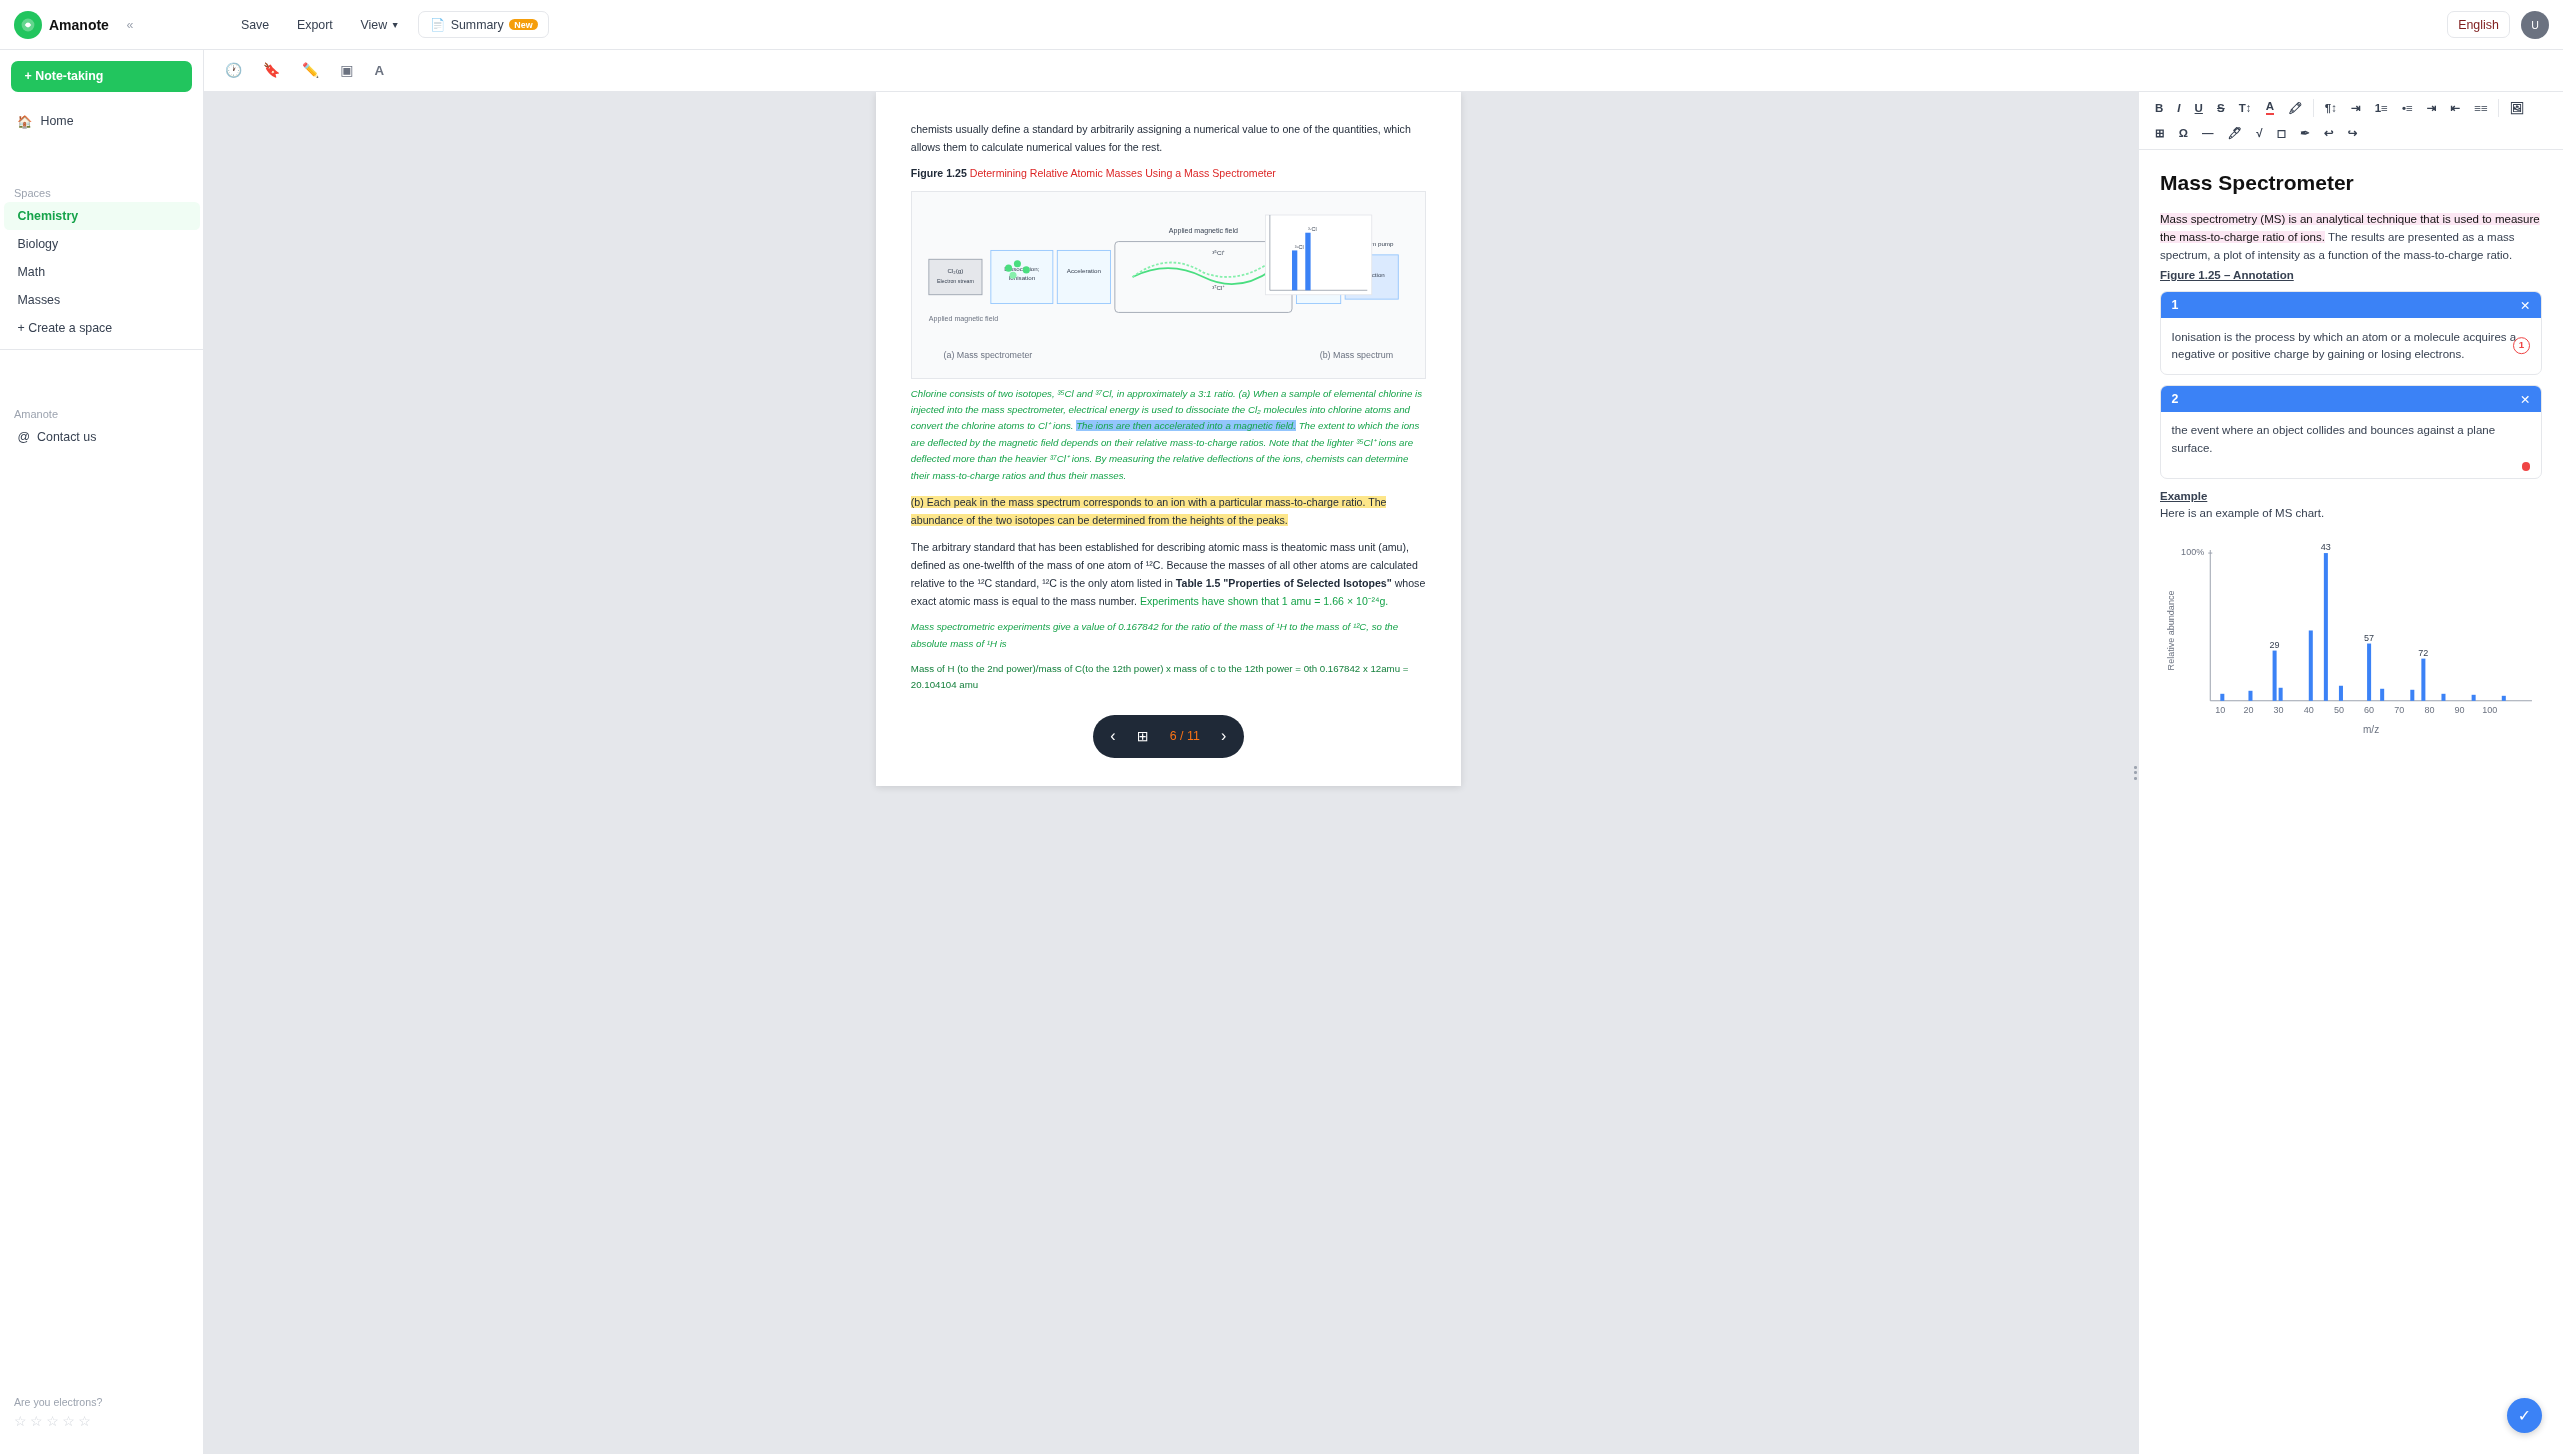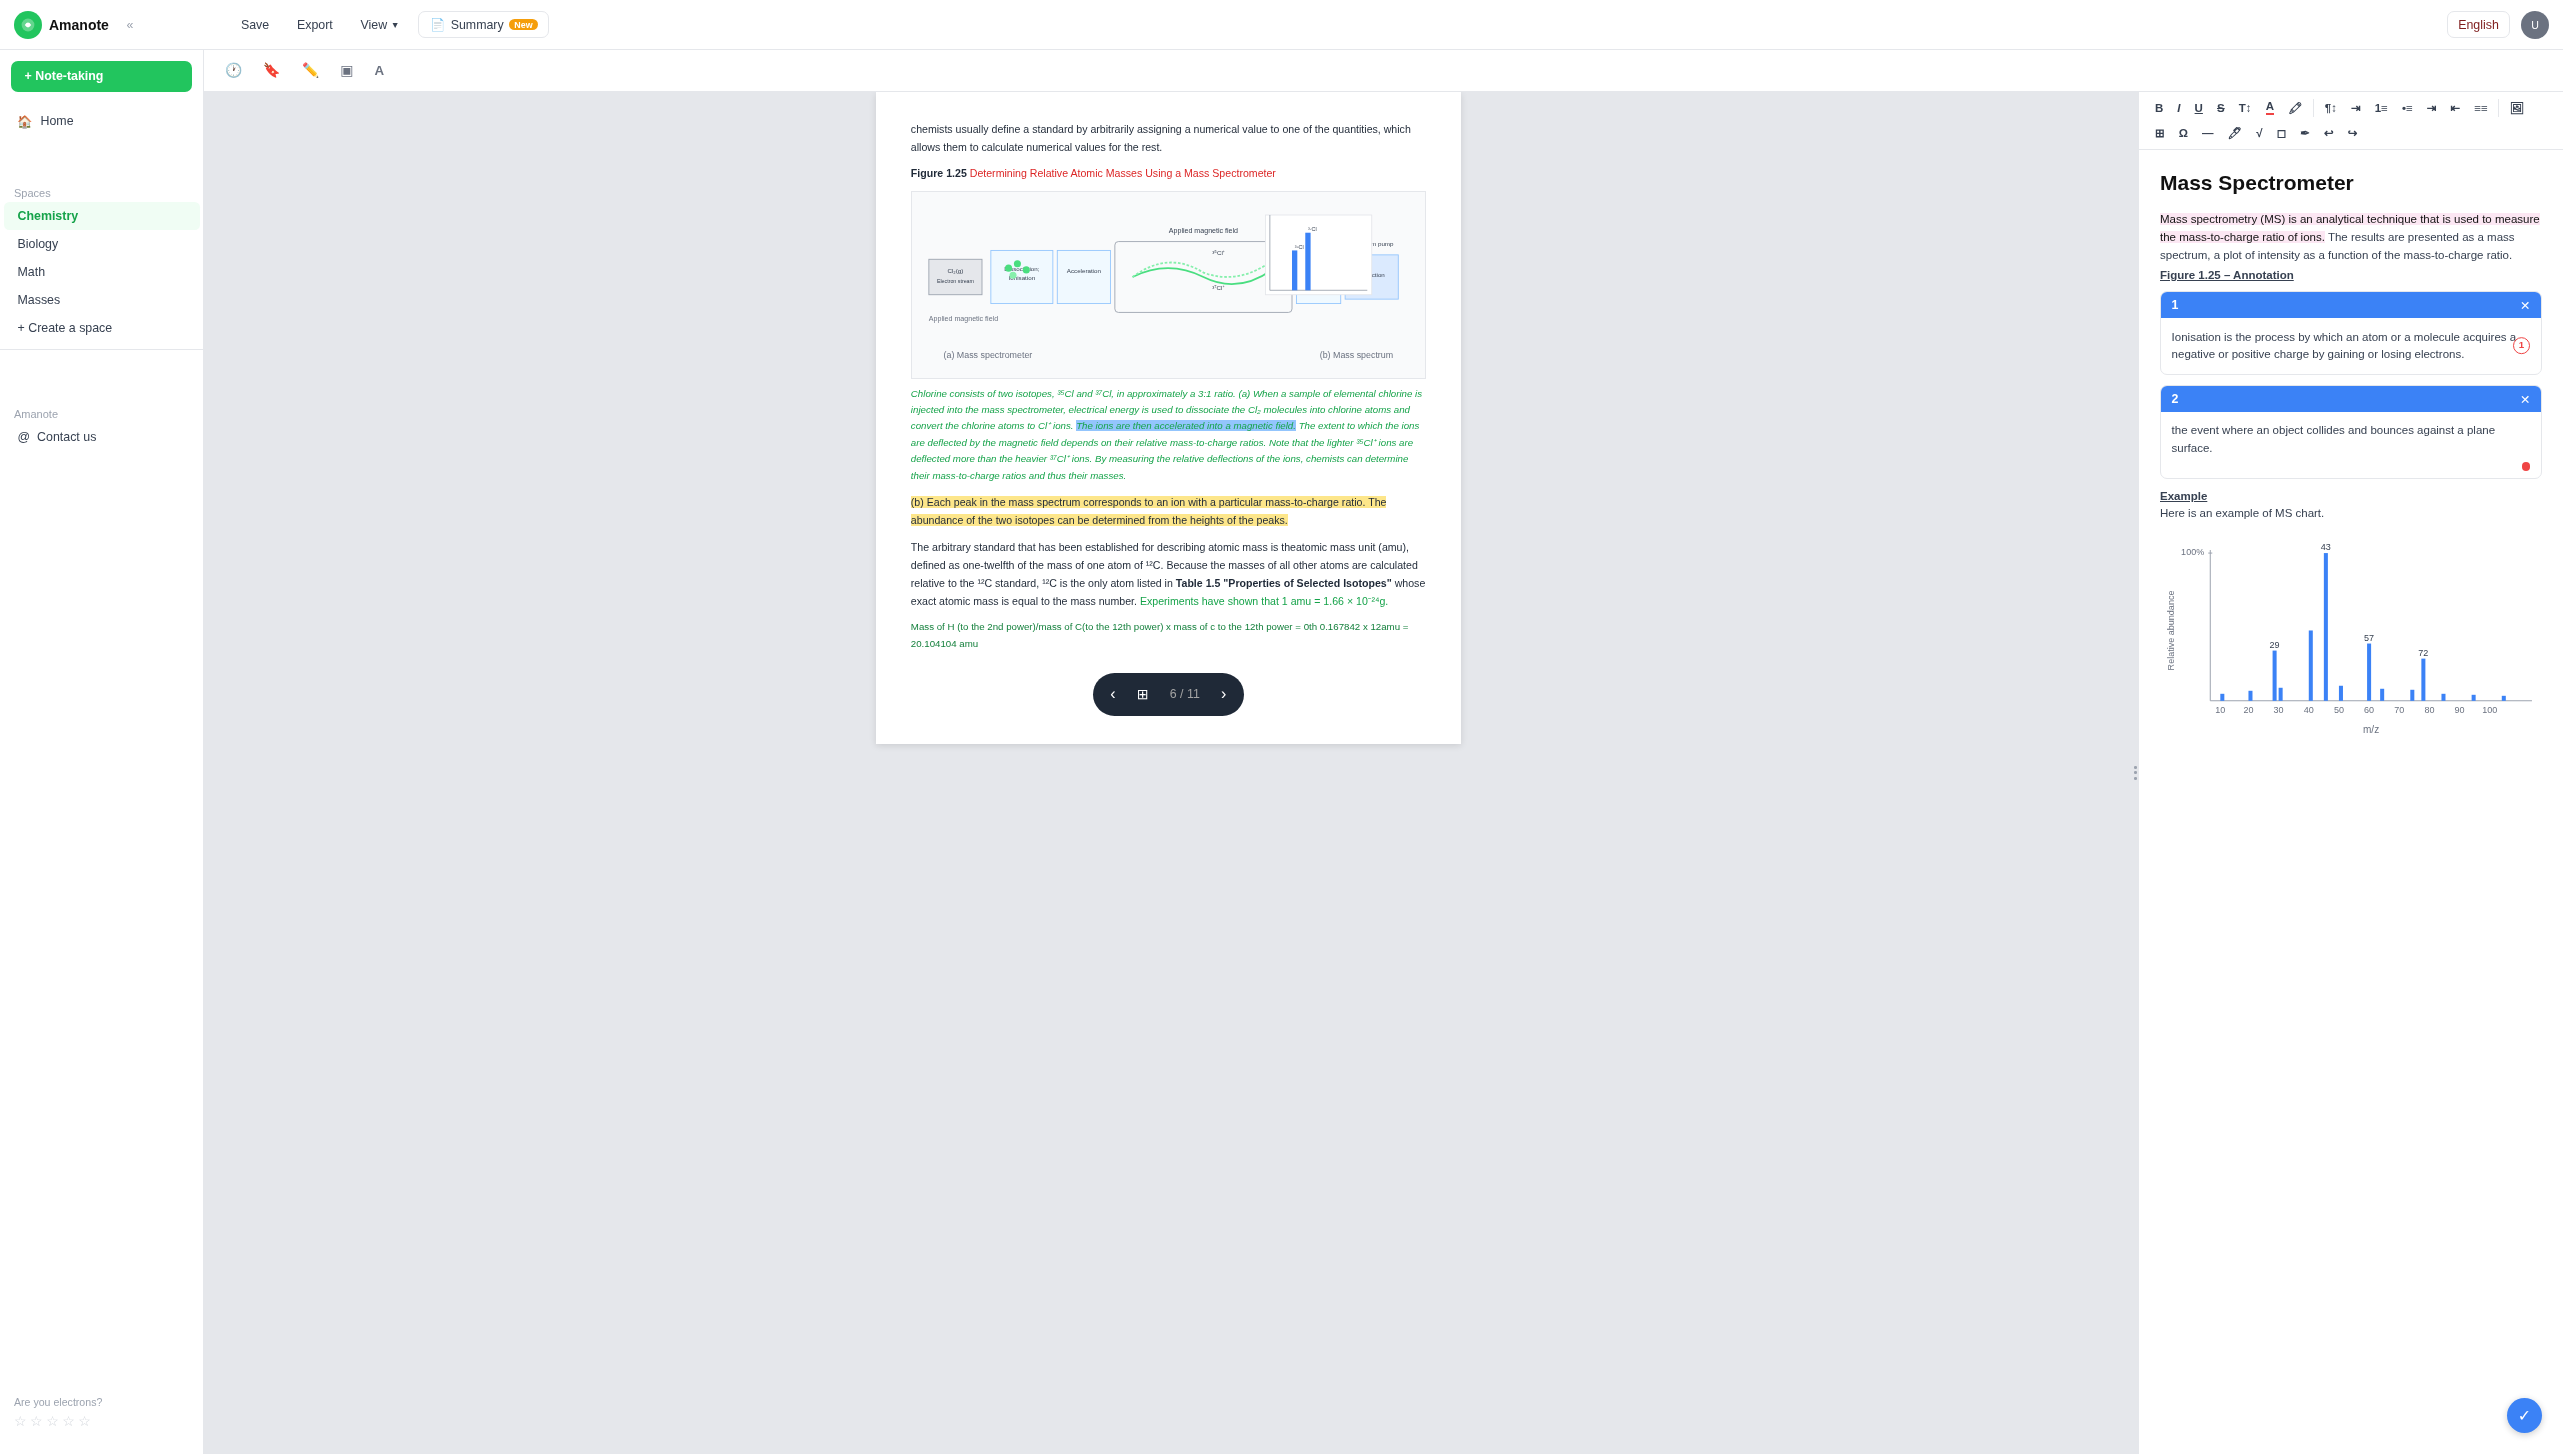--- a/index.html
+++ b/index.html
@@ -55,21 +55,21 @@
     .pdf-figure-img { width: 100%; border: 0.9px solid #e5e7eb; margin: 7px 0; background: #f9fafb; display: flex; align-items: center; justify-content: center; min-height: 159px; }
     .green-text { color: #16a34a; font-style: italic; font-size: 9.7px; }
     .blue-highlight { background: #93c5fd; }
     .yellow-highlight { background: #fde68a; }
     .bold-table { font-weight: 700; }
     .green-highlight { color: #16a34a; }
     .math-text { color: #15803d; font-size: 9.7px; }
     .page-nav-inner { display: flex; align-items: center; gap: 0; background: #1f2937; border-radius: 26.6px; padding: 5.3px 7px; }
     .nav-btn { background: none; border: none; color: white; cursor: pointer; padding: 7px 10.6px; font-size: 16px; border-radius: 17.7px; display: flex; align-items: center; }
     .nav-grid { background: none; border: none; color: white; cursor: pointer; padding: 7px 10.6px; font-size: 14px; }
-    .page-indicator { color: #a3a3a3; font-size: 12.4px; padding: 0 10.6px; }
+    .page-indicator { color: #f97316; font-size: 12.4px; padding: 0 10.6px; }
 
     
     .notes-panel { width: 425px; background: #fff; border-left: 0.9px solid #e5e7eb; display: flex; flex-direction: column; overflow: hidden; }
     .notes-toolbar { display: flex; align-items: center; gap: 3.5px; padding: 5.3px 10.6px; border-bottom: 0.9px solid #e5e7eb; flex-wrap: wrap; }
     .notes-tool-btn { background: none; border: none; cursor: pointer; padding: 3.5px 5.3px; border-radius: 3.5px; color: #374151; font-size: 11.5px; font-weight: 600; display: flex; align-items: center; }
     .notes-tool-divider { width: 0.9px; height: 17.7px; background: #e5e7eb; margin: 0 1.8px; }
     .notes-content { flex: 1; overflow-y: auto; padding: 21px; }
     .notes-title { font-size: 21px; font-weight: 700; color: #111; margin-bottom: 15px; }
     .pink-highlight-text { background: #fce7f3; color: #111; font-size: 11.5px; line-height: 1.6; display: inline; }
     .notes-para { font-size: 11.5px; line-height: 1.6; color: #374151; margin-bottom: 4px; }
@@ -265,20 +265,21 @@
                 <span class="yellow-highlight">(b) Each peak in the mass spectrum corresponds to an ion with a particular mass-to-charge ratio. The abundance of the two isotopes can be determined from the heights of the peaks.</span>
               </p>
 
               <p>
                 <span>The arbitrary standard that has been established for describing atomic mass is theatomic mass unit (amu), defined as one-twelfth of the mass of one atom of ¹²C. Because the masses of all other atoms are calculated relative to the ¹²C standard, ¹²C is the only atom listed in</span>
                 <strong class="bold-table">Table 1.5 "Properties of Selected Isotopes"</strong>
                 <span>whose exact atomic mass is equal to the mass number.</span>
                 <span class="green-highlight">Experiments have shown that 1 amu = 1.66 × 10⁻²⁴g.</span>
               </p>
 
+              <p class="green-text">Mass spectrometric experiments give a value of 0.167842 for the ratio of the mass of ¹H to the mass of ¹²C, so the absolute mass of ¹H is</p>
               <p class="math-text">Mass of H (to the 2nd power)/mass of C(to the 12th power) x mass of c to the 12th power = 0th 0.167842 x 12amu = 20.104104 amu</p>
             </div>
 
             <div style="display:flex; justify-content:center; margin-top: 21px;">
               <div class="page-nav-inner">
                 <button class="nav-btn">‹</button>
                 <button class="nav-grid">⊞</button>
                 <span class="page-indicator">
                   <span>6</span> / <span>11</span>
                 </span>

